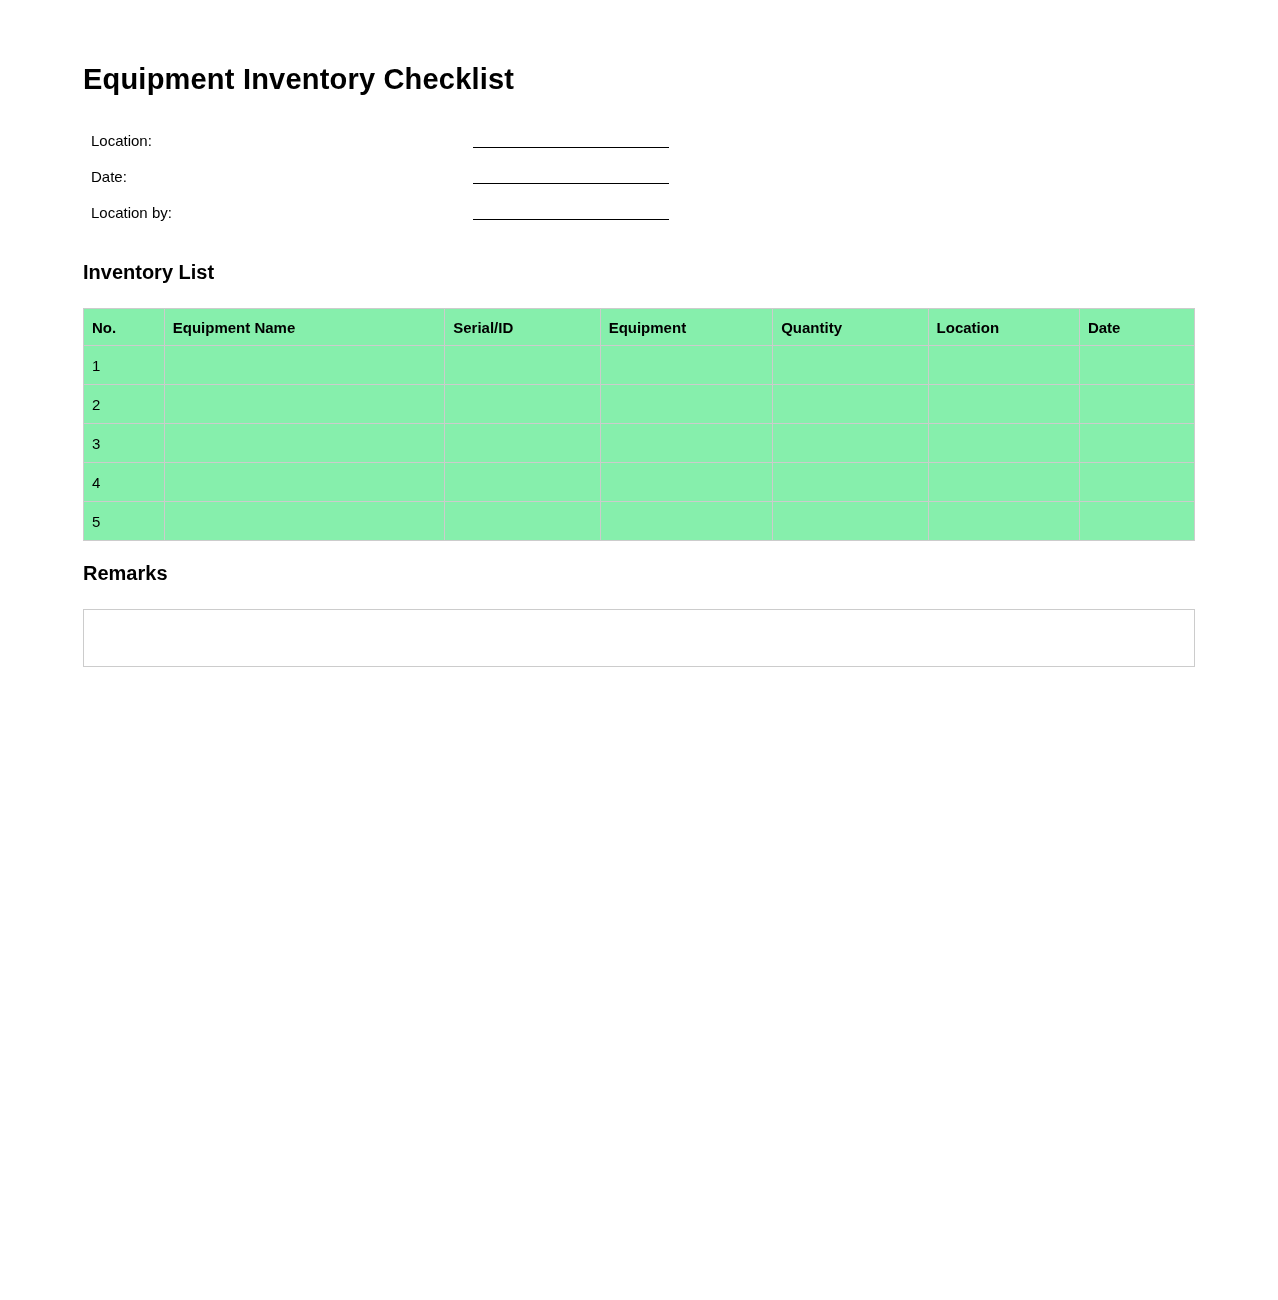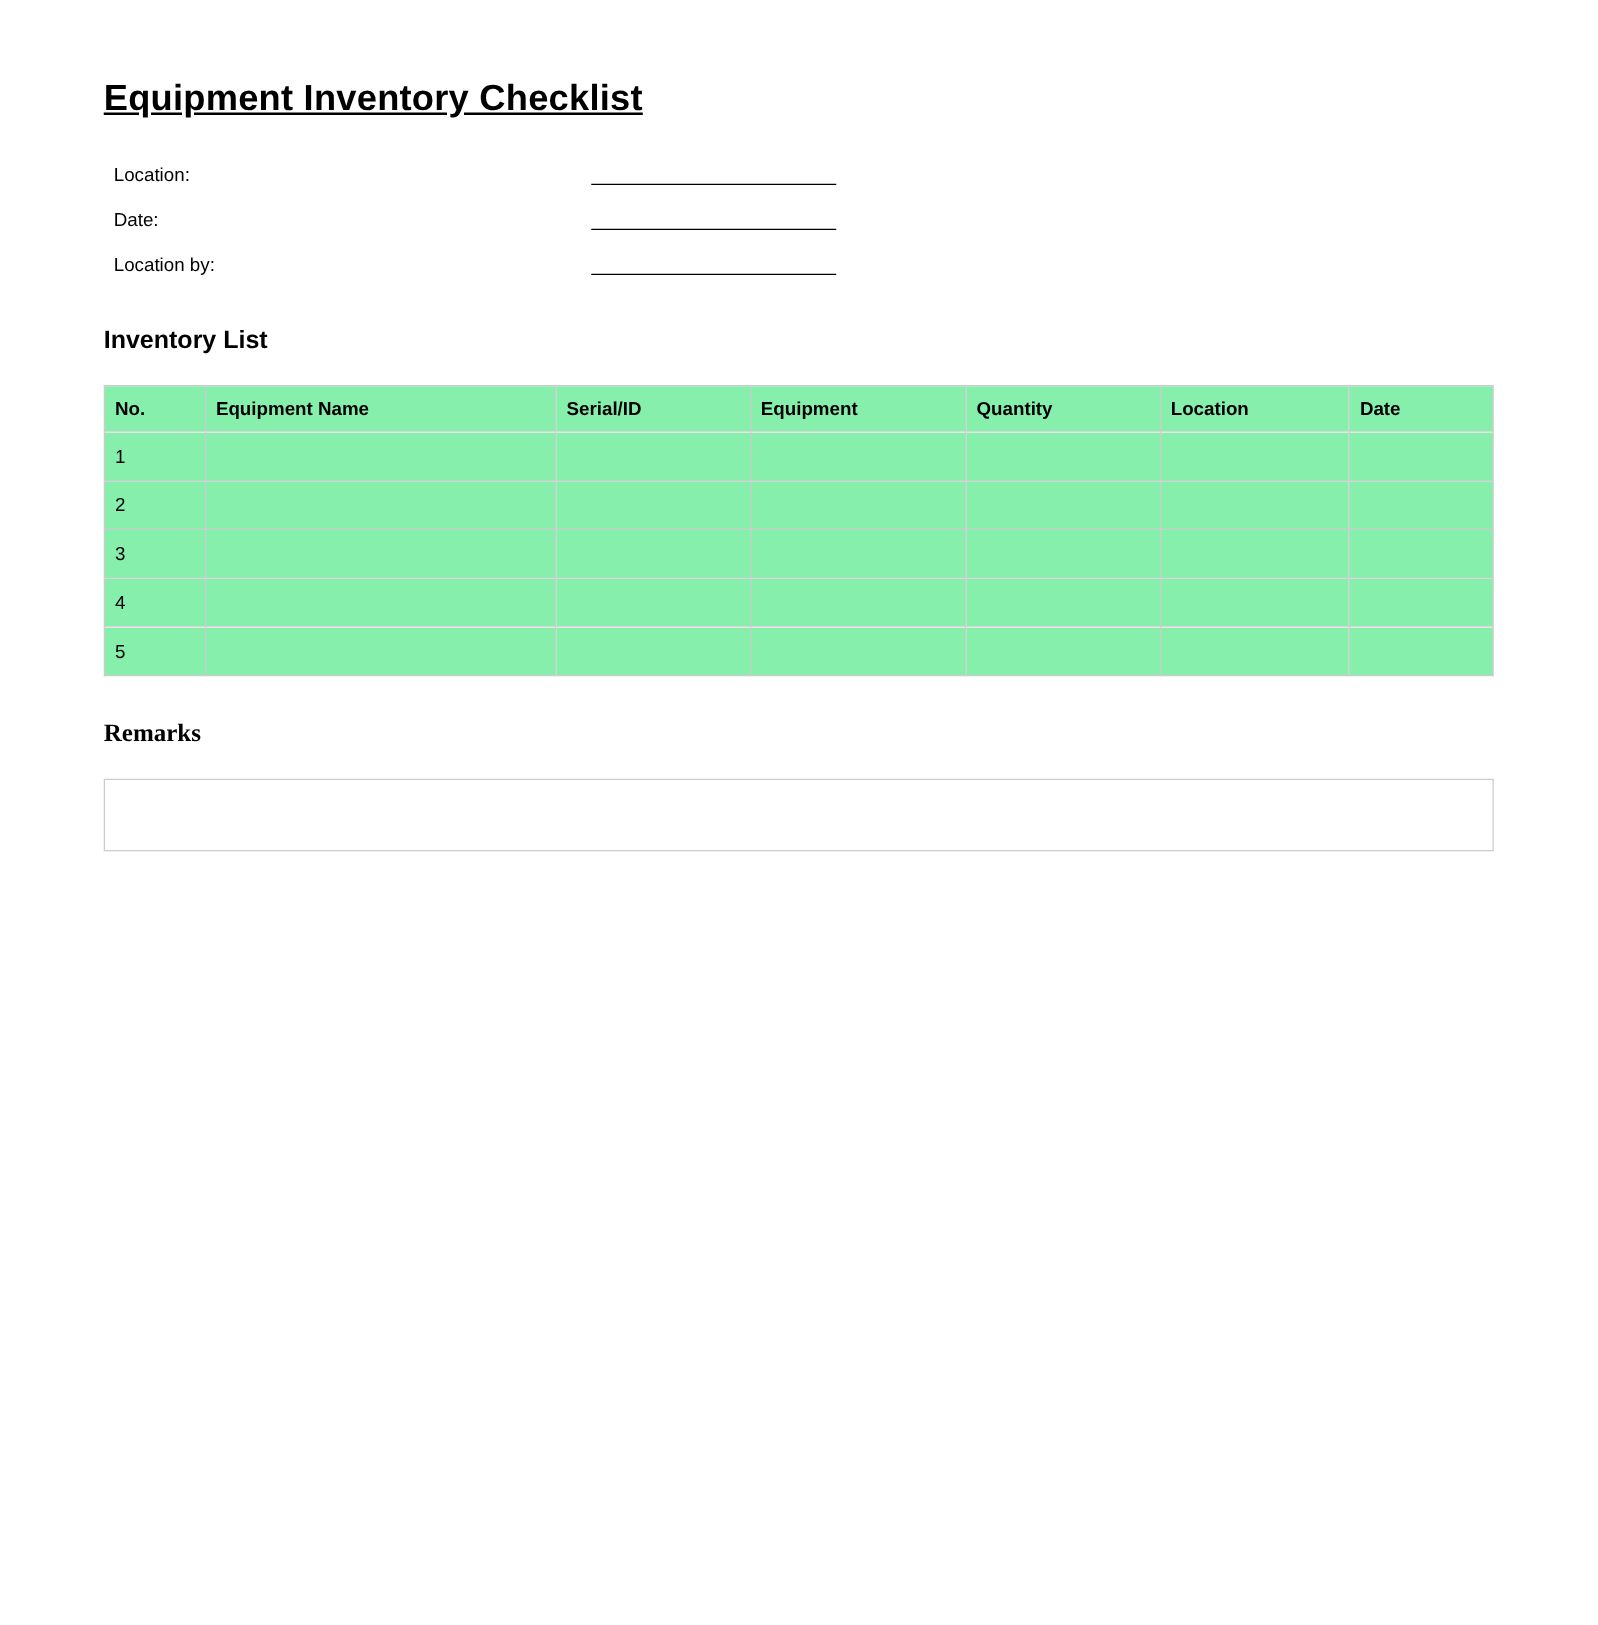--- a/index.html
+++ b/index.html
@@ -21,21 +21,20 @@
   }
   .page {
     padding: 63px 83px 0 83px;
     width: 1278px;
   }
   h1.page-title {
     font-size: 29px;
     font-weight: 700;
     line-height: 32px;
     letter-spacing: 0.2px;
-    text-decoration: underline;
   }
   .meta {
     margin-top: 35px;
   }
   .meta-row {
     position: relative;
     height: 36px;
   }
   .meta-label {
     position: absolute;
@@ -83,21 +82,21 @@
     font-weight: 400;
     height: 39px;
   }
   .col-no        { width: 80px; }
   .col-equipment { width: 278px; }
   .col-serial    { width: 154px; }
   .col-condition { width: 171px; }
   .col-quantity  { width: 154px; }
   .col-location  { width: 150px; }
   .col-notes     { width: 114px; }
-  .remarks-heading { margin-top: 36px; font-family: Liberation Serif, serif; }
+  .remarks-heading { margin-top: 22px; }
   .remarks-box {
     margin-top: 26px;
     width: 1112px;
     height: 58px;
     border: 1px solid var(--box-border);
     background: #ffffff;
     font-size: 15px;
     padding: 6px 8px;
   }
 </style>

